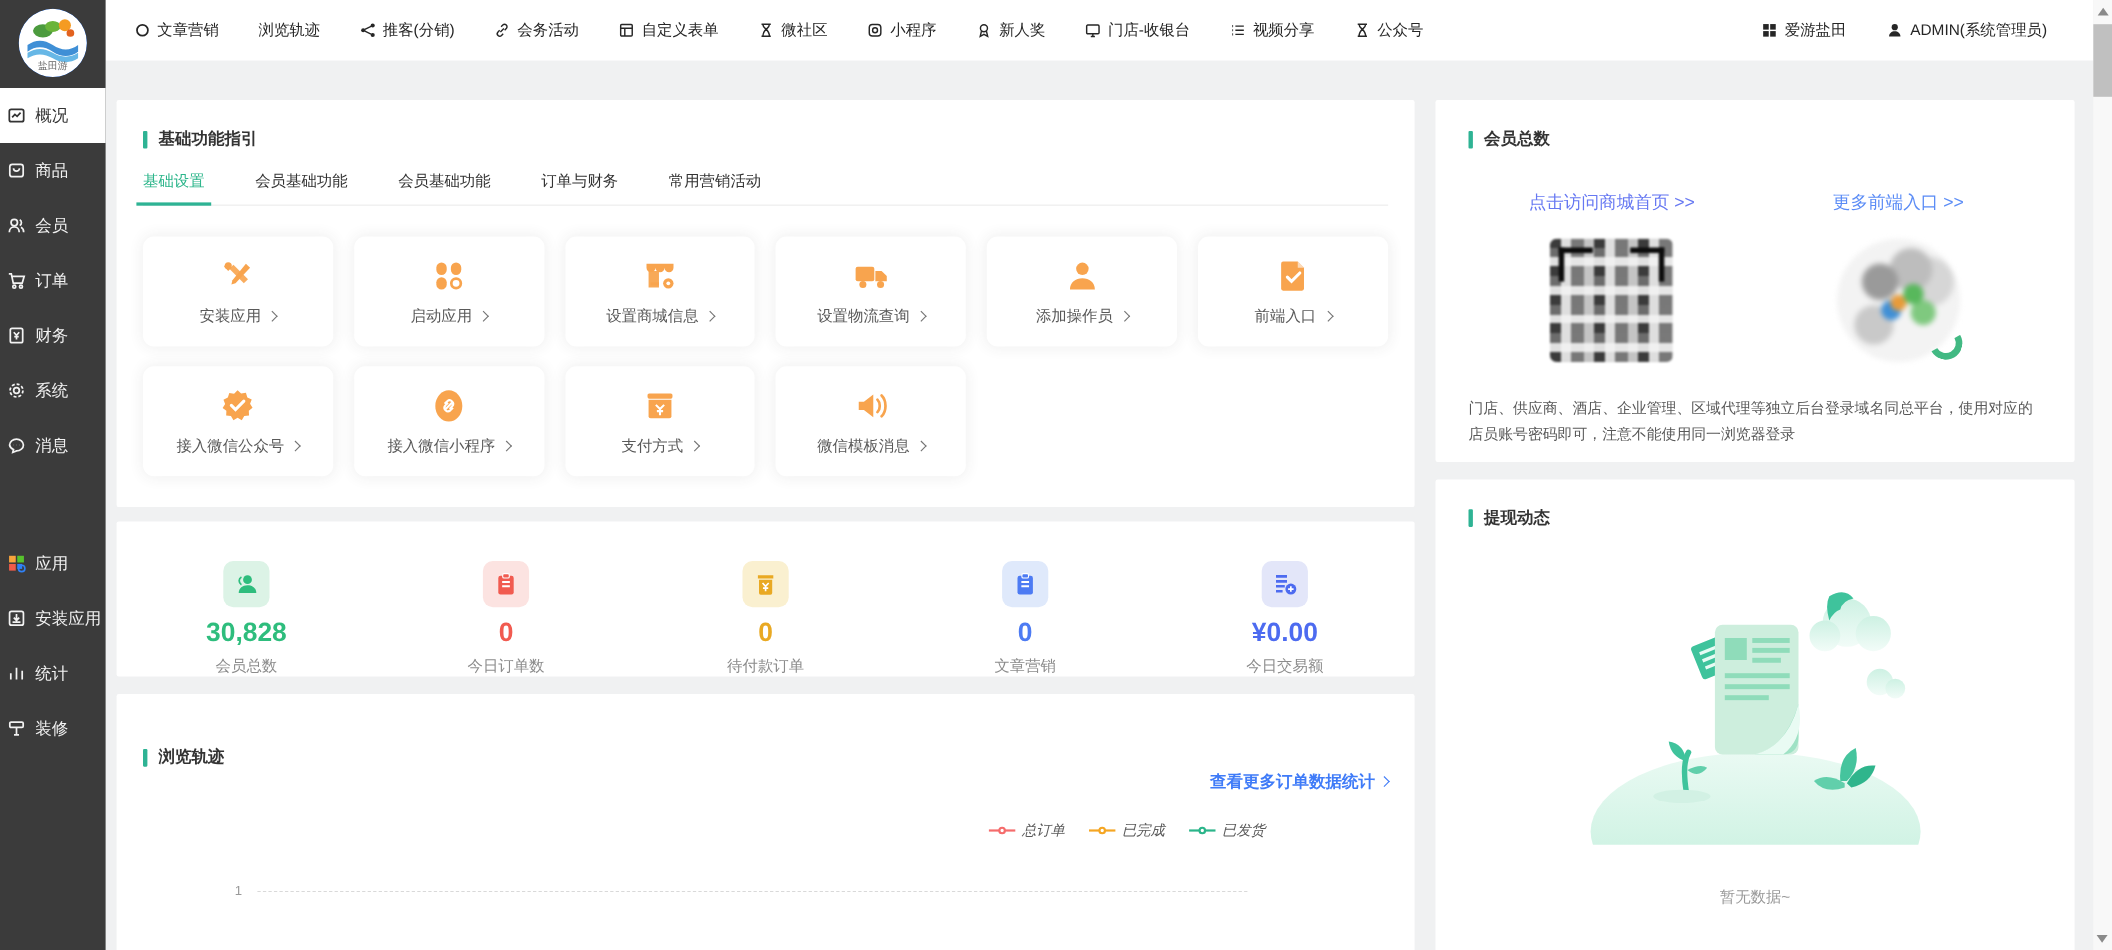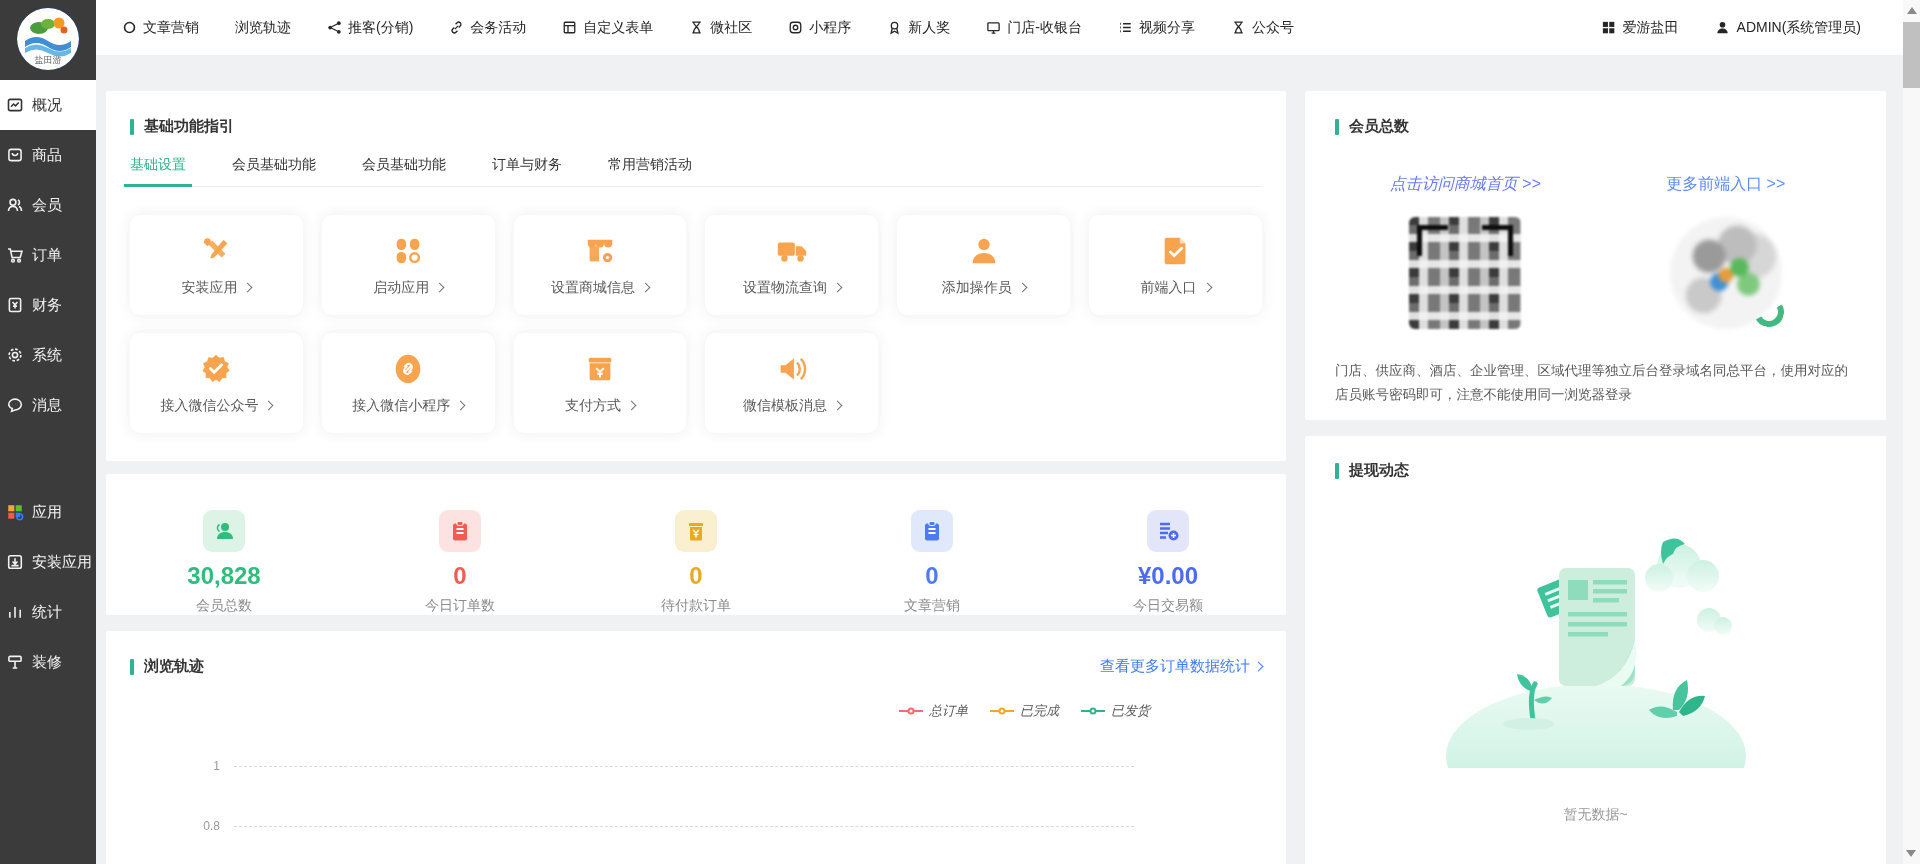--- a/index.html
+++ b/index.html
@@ -52,37 +52,37 @@
   .stats { margin-top:13px; height:141px; display:flex; align-items:flex-end; }
   .stat { flex:1; text-align:center; }
   .stat-icon { width:42px; height:42px; border-radius:9px; margin:0 auto; display:flex; align-items:center; justify-content:center; }
   .stat-icon svg { width:22px; height:22px; }
   .stat-num { font-size:24px; font-weight:bold; margin-top:10px; }
   .stat-label { font-size:14px; color:#8c8c8c; margin-top:7px; }
 
   
   .trend { margin-top:16px; height:400px; padding:26px 24px 0; }
   .trend-head { display:flex; justify-content:space-between; align-items:center; }
-  .trend-link { color:#3f7bf8; font-size:15px; font-weight:normal; display:flex; align-items:center; cursor:pointer; }
+  .trend-link { color:#3f7bf8; font-size:15px; font-weight:bold; display:flex; align-items:center; cursor:pointer;margin-top:44px; }
   .trend-link .chev { border-color:#3f7bf8; margin-left:5px; }
   .legend { margin-top:26px; display:flex; justify-content:flex-end; gap:22px; margin-right:112px;font-style:italic; }
   .leg { display:flex; align-items:center; gap:6px; font-size:13px; color:#595959; }
   .leg-marker { width:24px; height:2px; position:relative; }
   .leg-marker i { position:absolute; left:50%; top:50%; transform:translate(-50%,-50%); width:7px; height:7px;
                   border-radius:50%; background:#fff; border:2px solid; display:block; }
   .chart { margin-top:16px; }
   .grid-row { display:flex; align-items:center; height:60px; }
   .tick { width:90px; text-align:right; color:#999; font-size:12px; }
   .gline { width:900px; border-top:1px dashed #d9d9d9; margin-left:14px; }
 
   
   .entry { height:329px; padding:26px 30px 0; }
   .entry-links { display:flex; margin-top:38px; }
   .entry-link { flex:1; text-align:center; font-size:16px; cursor:pointer; }
-  .entry-link.l1 { color:#6678f2;font-style:italic; } .entry-link.l2 { color:#5b8cf6; }
+  .entry-link.l1 { color:#6678f2; } .entry-link.l2 { color:#5b8cf6; }
   .qrs { display:flex; margin-top:22px; }
   .qr-wrap { flex:1; display:flex; justify-content:center; }
   .qr { width:112px; height:112px; position:relative; }
   .qr1 { background:
           repeating-linear-gradient(0deg, rgba(40,40,40,.85) 0 9px, rgba(255,255,255,.9) 9px 17px, rgba(120,120,120,.8) 17px 26px),
           repeating-linear-gradient(90deg, #333 0 10px, #e8e8e8 10px 19px, #777 19px 31px, #ccc 31px 40px);
          background-blend-mode:lighten; filter:blur(1.2px) grayscale(1) contrast(.9); border-radius:6px; }
   .qr1:before, .qr1:after { content:""; position:absolute; top:8px; width:26px; height:26px; border:5px solid #000; }
   .qr1:before { left:8px;  border-right:none; border-bottom:none; }
   .qr1:after  { right:8px; border-left:none;  border-bottom:none; }

